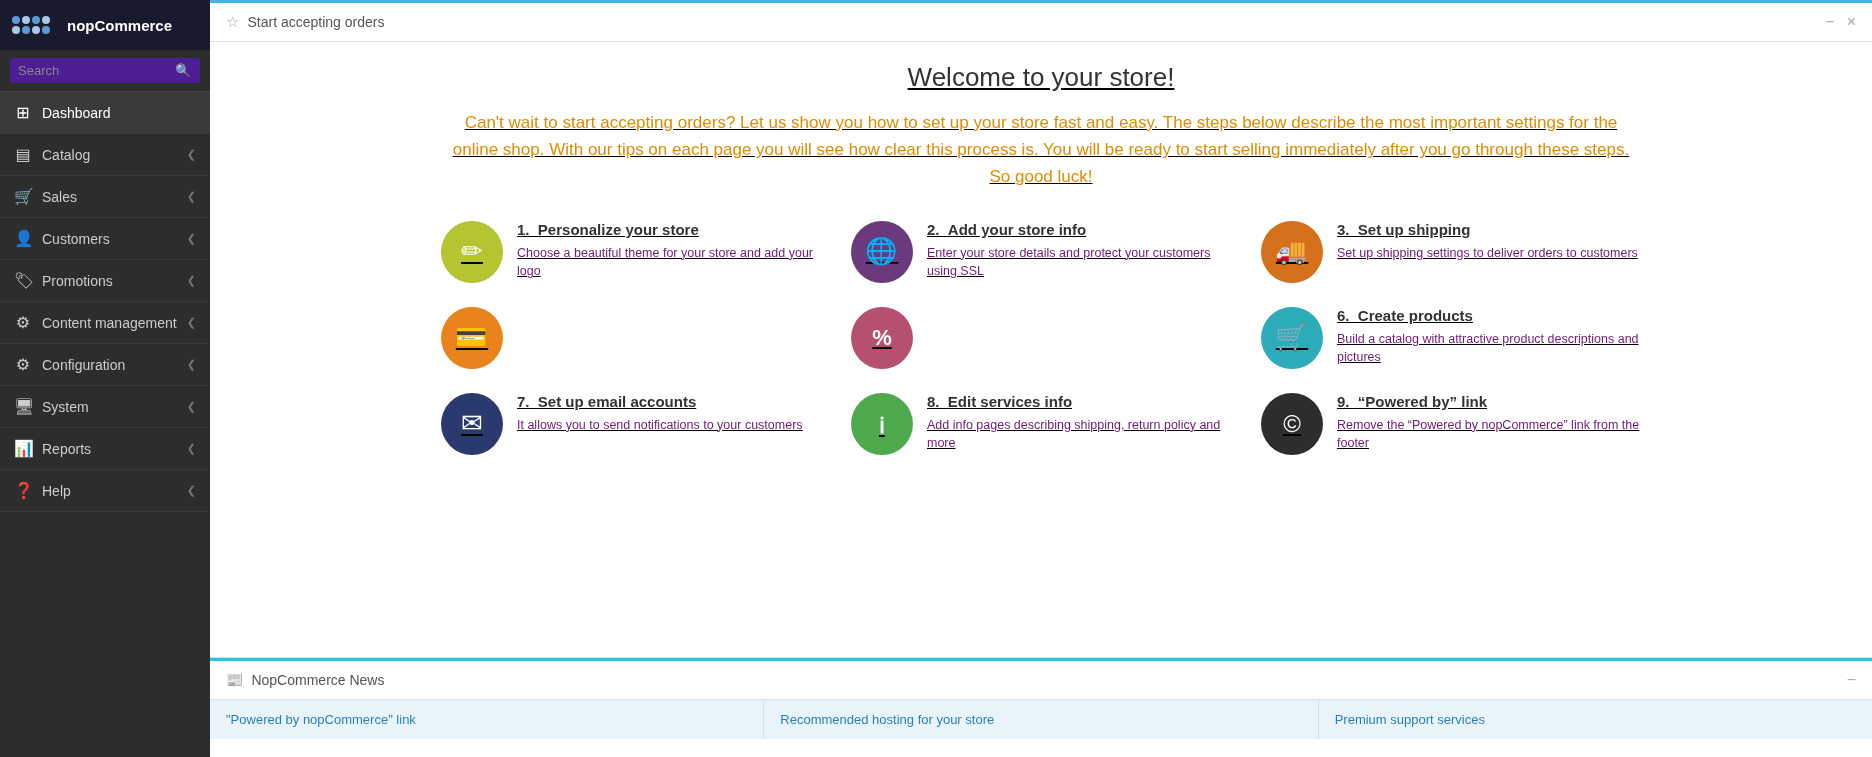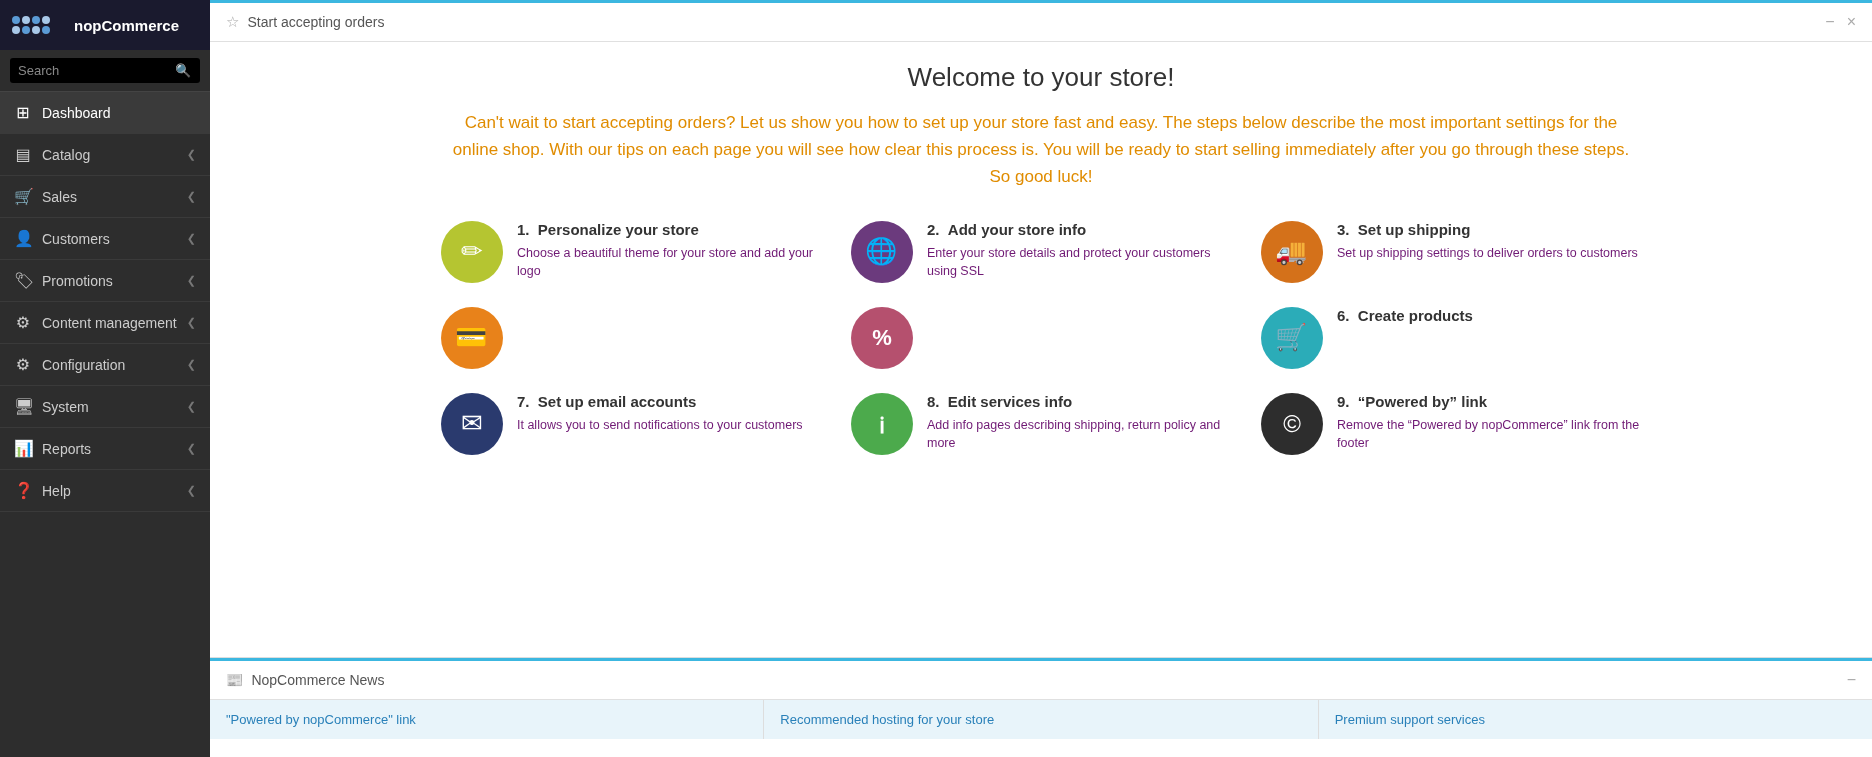--- a/index.html
+++ b/index.html
@@ -14,42 +14,42 @@
       display: flex;
       flex-direction: column;
       height: 757px;
       overflow-y: auto;
     }
     #sidebar-header {
       background: #1a1a2e;
       padding: 12px 12px;
       display: flex;
       align-items: center;
-      gap: 24px;
+      gap: 17px;
       height: 50px;
     }
     .logo-dots {
       display: grid;
       grid-template-columns: repeat(4, 8px);
       grid-template-rows: repeat(2, 8px);
       gap: 2px;
     }
     .dot { width: 8px; height: 8px; border-radius: 50%; }
     .dot-blue { background: #5b9bd5; }
     .dot-light { background: #a8c8e8; }
     .logo-text { color: #fff; font-size: 15px; font-weight: 600; }
 
     #search-box {
       padding: 8px 10px;
       border-bottom: 1px solid #444;
     }
     .search-input-wrap {
       display: flex;
       align-items: center;
-      background: #000000;
+      background: #4c1d95;
       border-radius: 3px;
       padding: 5px 8px;
       gap: 36px;
     }
     .search-input-wrap input {
       background: transparent;
       border: none;
       outline: none;
       color: #ccc;
       font-size: 13px;
@@ -99,20 +99,21 @@
       border-bottom: 1px solid #e0e0e0;
       font-size: 14px;
       color: #555;
     }
     .panel-header-left { display: flex; align-items: center; gap: 8px; }
     .panel-header-actions { display: flex; gap: 12px; align-items: center; color: #999; font-size: 13px; }
 
     .welcome-body {
       padding: 20px 37px 30px;
       text-align: center;
+      text-decoration: underline;
     }
     .welcome-title {
       font-size: 26px;
       color: #333;
       margin-bottom: 16px;
       font-weight: 400;
     }
     .welcome-subtitle {
       font-size: 17px;
       color: #e08c00;
@@ -340,20 +341,21 @@
         </div>
 
         <div class="step-item">
           <div class="step-icon" style="background:#b5506e; font-size:22px; font-weight:bold;">%</div>
         </div>
 
         <div class="step-item">
           <div class="step-icon" style="background:#2bacb8;">🛒</div>
           <div class="step-content">
             <h3><span>6. &nbsp;</span><span>Create products</span></h3>
+            <p>Build a catalog with attractive product descriptions and pictures</p>
           </div>
         </div>
 
         <div class="step-item">
           <div class="step-icon" style="background:#2a3a6e;">✉</div>
           <div class="step-content">
             <h3><span>7. &nbsp;</span><span>Set up email accounts</span></h3>
             <p>It allows you to send notifications to your customers</p>
           </div>
         </div>

